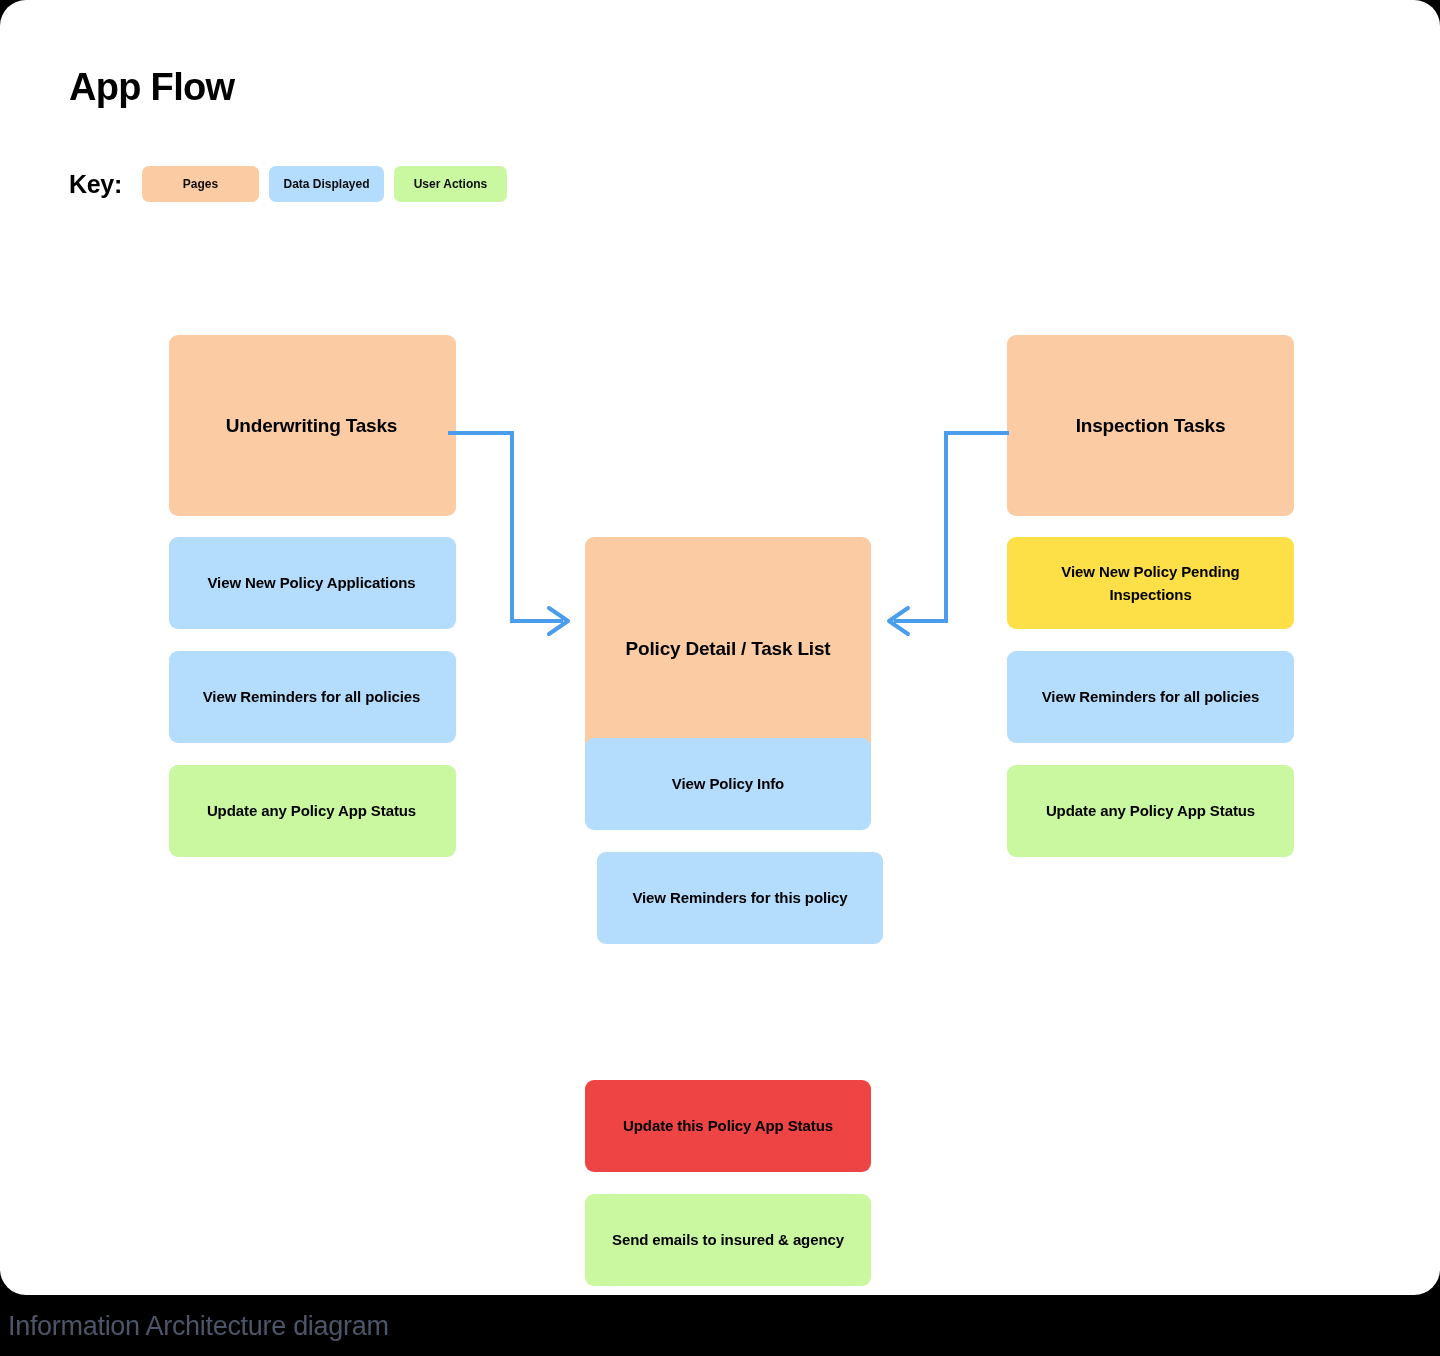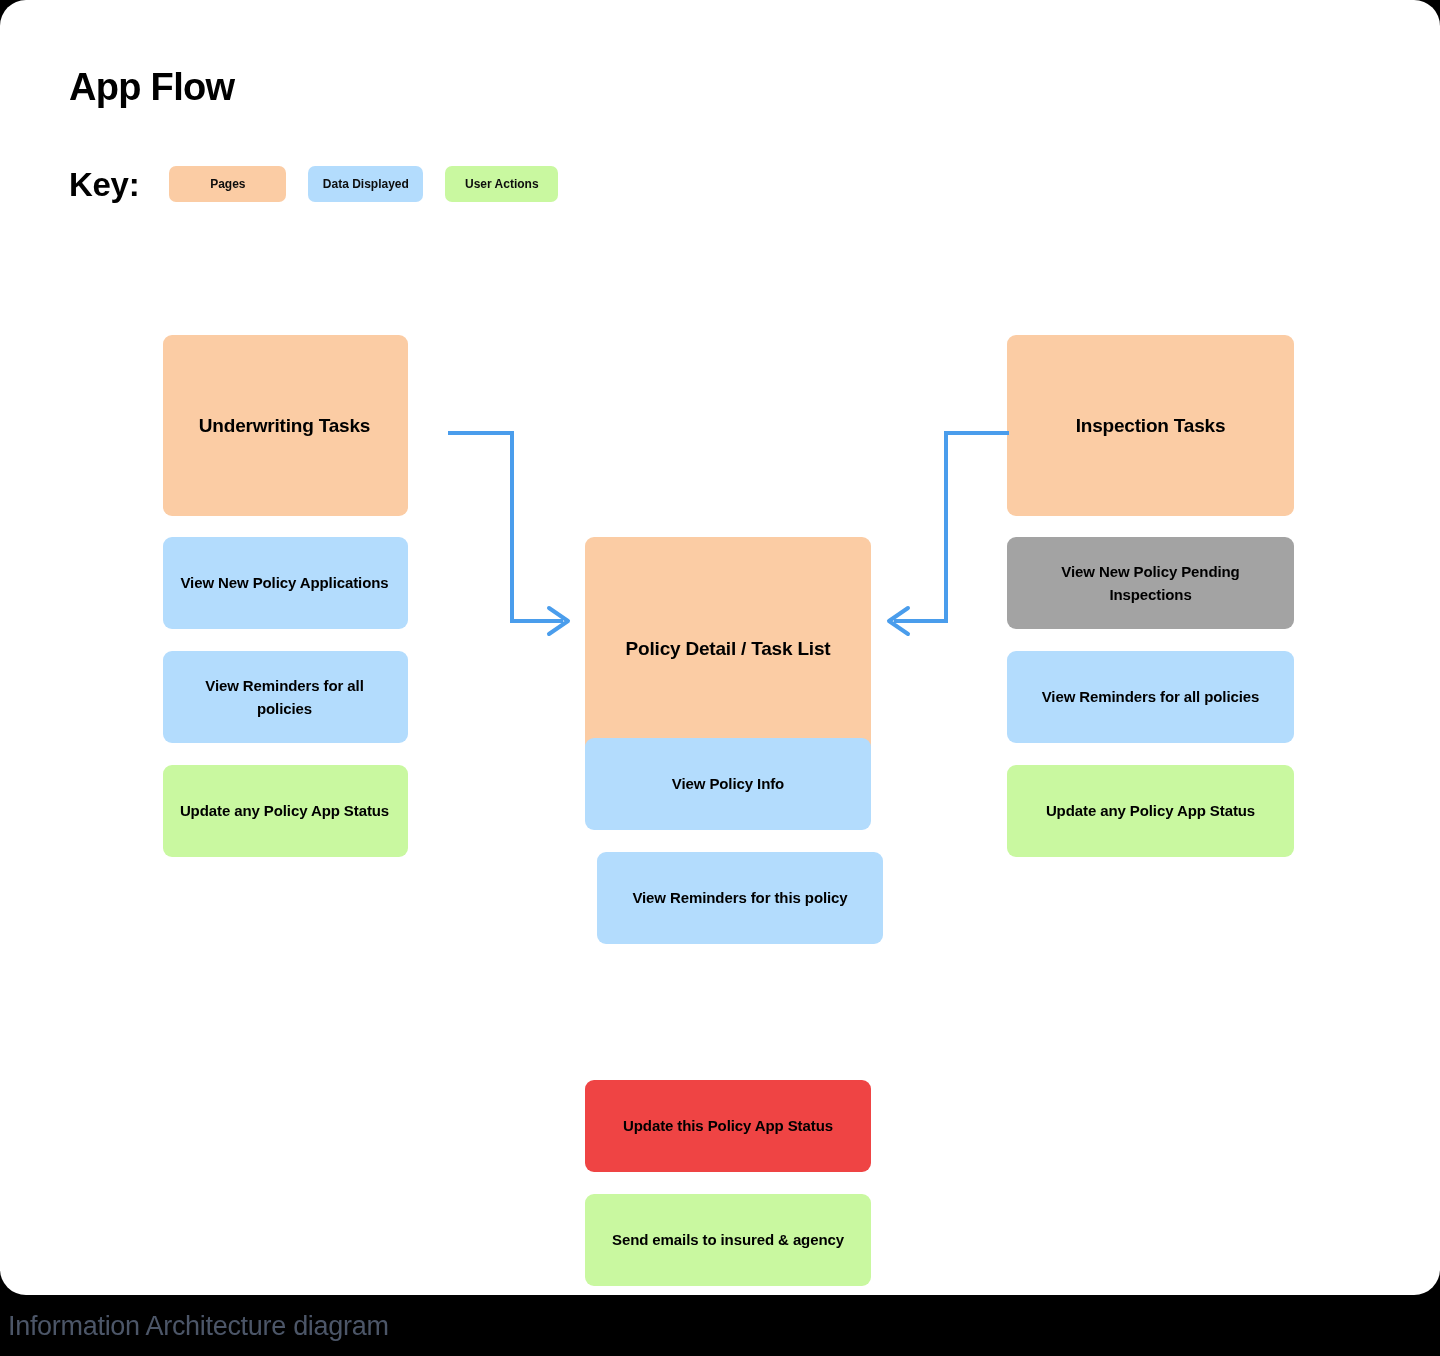--- a/index.html
+++ b/index.html
@@ -49,37 +49,37 @@
 
   .key-row {
     position: absolute;
     left: 69px;
     top: 166px;
     height: 36px;
     display: flex;
     align-items: center;
   }
   .key-label {
-    font-size: 33px;
+    font-size: 25px;
     font-weight: bold;
     color: #000000;
     letter-spacing: -0.3px;
-    margin-right: 30px;
+    margin-right: 20px;
     line-height: 1;
   }
   .key-chip {
     height: 36px;
     border-radius: 7px;
     display: flex;
     align-items: center;
     justify-content: center;
     font-size: 12px;
     font-weight: bold;
     color: #0d0d0d;
-    margin-right: 22px;
+    margin-right: 10px;
     padding: 0 10px;
     box-sizing: border-box;
   }
   .key-chip.w1 { width: 117px; }
   .key-chip.w2 { width: 115px; }
   .key-chip.w3 { width: 113px; }
 
   
   .node {
     position: absolute;
@@ -98,21 +98,21 @@
     letter-spacing: -0.2px;
   }
   .node.sub {
     font-size: 15px;
     font-weight: bold;
     line-height: 1.55;
     letter-spacing: -0.1px;
   }
 
   
-  .col-left  { left: 163px; width: 245px; padding-left: 14px; }
+  .col-left  { left: 169px; width: 287px; padding-left: 14px; }
   .col-mid   { left: 585px; width: 286px; }
   .col-right { left: 1007px; width: 287px; }
 
   
   .arrows {
     position: absolute;
     left: 0; top: 0;
     width: 1440px;
     height: 1295px;
     pointer-events: none;
@@ -172,21 +172,21 @@
     <div class="node sub col-mid" style="top: 1080px; height: 92px; background: #ef4444;">
       <span class="rich">Update <b>this</b> Policy App Status</span>
     </div>
     <div class="node sub col-mid" style="top: 1194px; height: 92px; background: rgb(201, 248, 160);">
       <span class="rich">Send emails to insured &amp; agency</span>
     </div>
 
     <div class="node page col-right" style="top: 335px; height: 181px; background: rgb(251, 204, 164);">
       <span>Inspection Tasks</span>
     </div>
-    <div class="node sub col-right" style="top: 537px; height: 92px; background: #a3a3a3;">
+    <div class="node sub col-right" style="top: 537px; height: 92px; background: #fde047;">
       <span class="rich">View New Policy Pending Inspections</span>
     </div>
     <div class="node sub col-right" style="top: 651px; height: 92px; background: rgb(179, 220, 253);">
       <span class="rich">View Reminders for <b>all</b> policies</span>
     </div>
     <div class="node sub col-right" style="top: 765px; height: 92px; background: rgb(201, 248, 160);">
       <span class="rich">Update <b>any</b> Policy App Status</span>
     </div>
 
     <svg class="arrows" viewBox="0 0 1440 1295">

